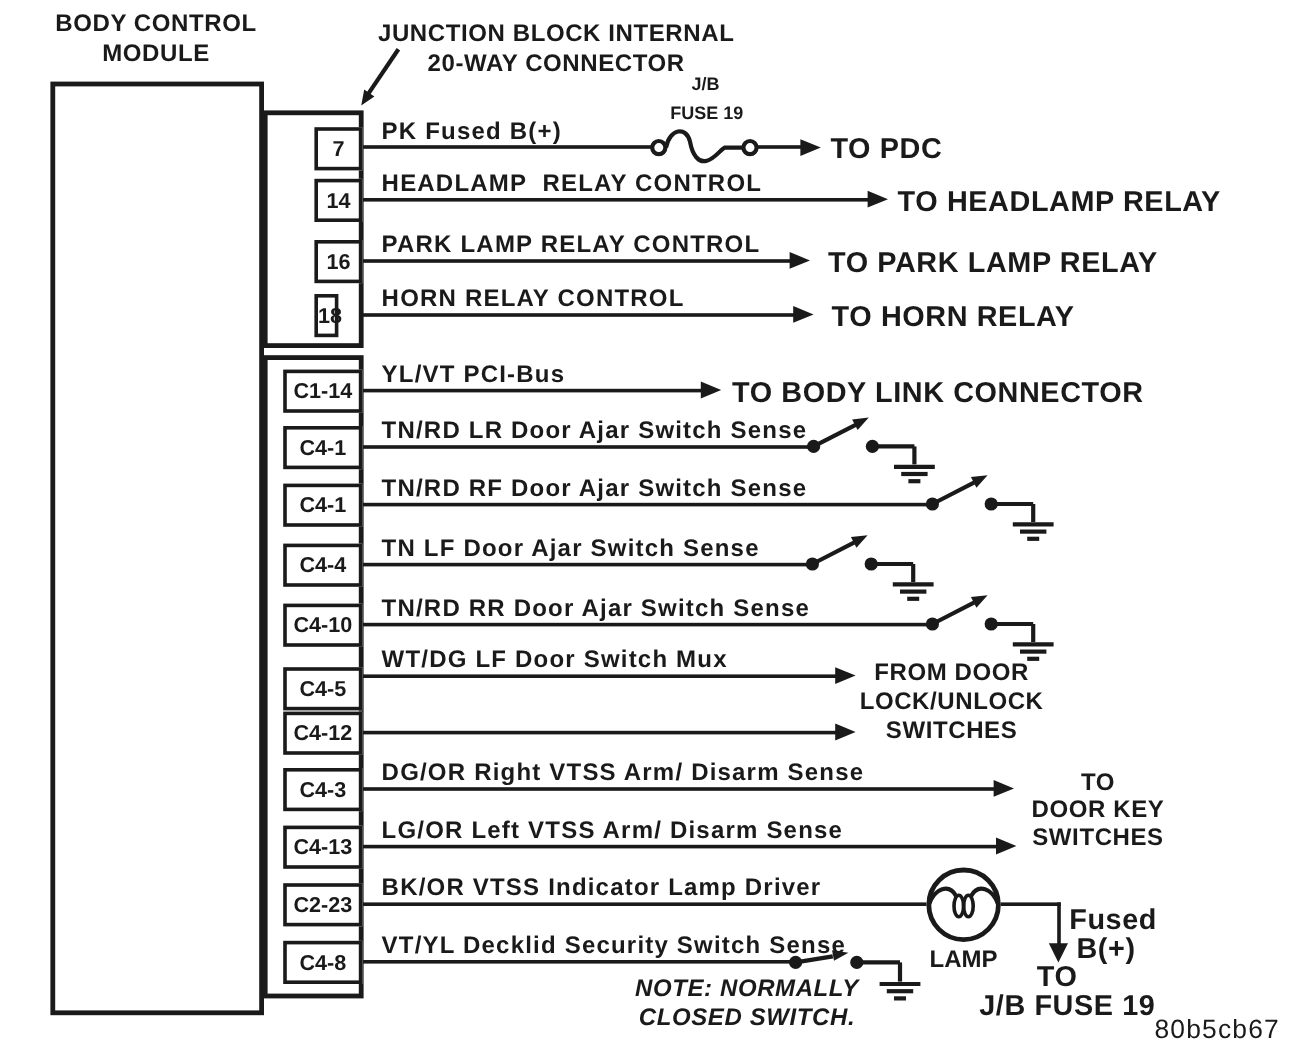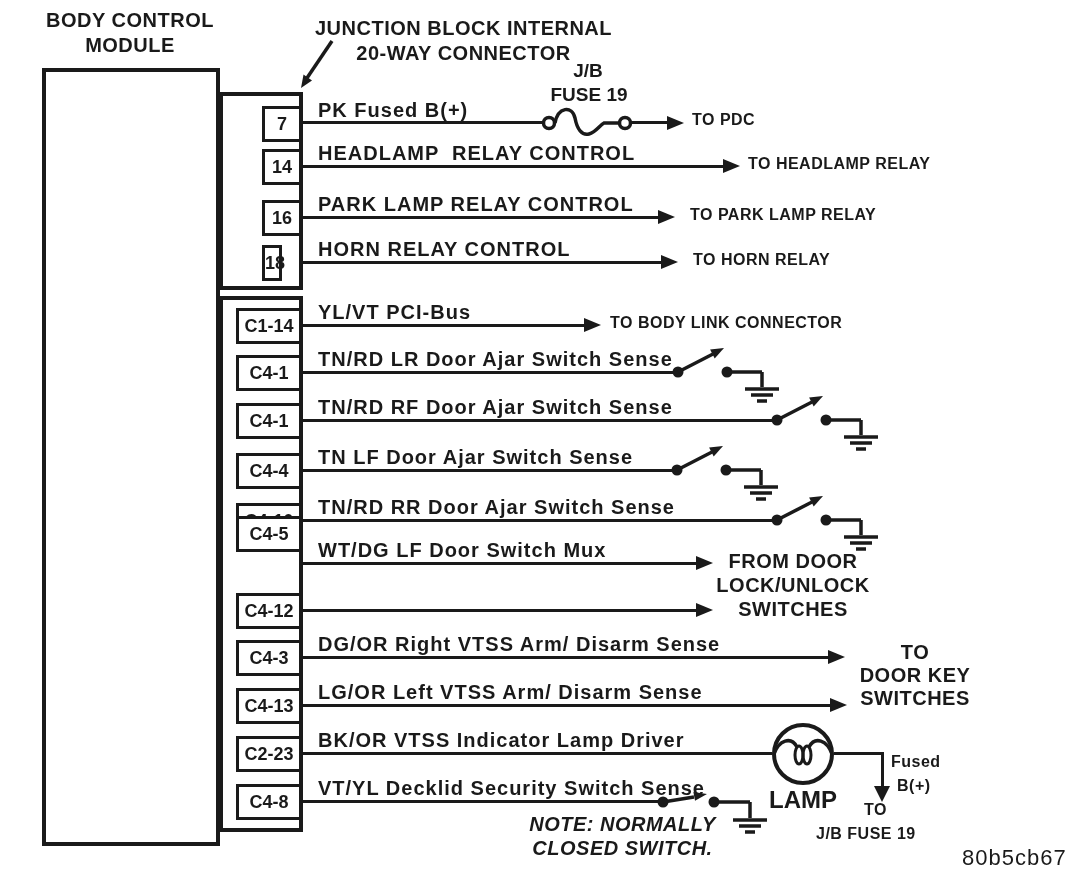--- a/index.html
+++ b/index.html
@@ -12,27 +12,27 @@
   .pin {
     position:absolute; border:3px solid var(--ink); background:var(--paper); box-sizing:border-box;
     height:36px; font-size:18px; font-weight:700; text-align:center; line-height:30px; z-index:3;
   }
   .wire { position:absolute; height:3px; background:var(--ink); z-index:1; }
   .vwire { position:absolute; width:3px; background:var(--ink); z-index:1; }
   .wlabel {
     position:absolute; font-size:20px; font-weight:700; letter-spacing:1px;
     white-space:pre; z-index:2;
   }
-  .dest { position:absolute; font-size:16px; font-weight:700; letter-spacing:0.5px; white-space:pre; z-index:2; }
+  .dest { position:absolute; font-size:24px; font-weight:700; letter-spacing:0.5px; white-space:pre; z-index:2; }
   .destblock { position:absolute; font-size:20px; font-weight:700; letter-spacing:0.5px; text-align:center; line-height:24px; z-index:2; }
   .arr-r { position:absolute; width:0; height:0; border-top:7px solid transparent; border-bottom:7px solid transparent; border-left:17px solid var(--ink); z-index:2; }
   .arr-d { position:absolute; width:0; height:0; border-left:8px solid transparent; border-right:8px solid transparent; border-top:16px solid var(--ink); z-index:2; }
   .title { position:absolute; font-size:20px; font-weight:700; text-align:center; line-height:25px; letter-spacing:0.5px; }
   .note { position:absolute; font-size:20px; font-weight:700; font-style:italic; text-align:center; line-height:24px; letter-spacing:0.5px; }
-  .small-cap { position:absolute; font-size:19px; font-weight:700; text-align:center; line-height:22px; }
+  .small-cap { position:absolute; font-size:15px; font-weight:700; text-align:center; line-height:22px; }
   .code { position:absolute; font-size:22px; font-weight:400; letter-spacing:1px; }
   svg { position:absolute; z-index:2; overflow:visible; }
   svg .stk { stroke:var(--ink); stroke-width:3.5; fill:none; }
   svg .fil { fill:var(--ink); stroke:none; }
 </style>
 </head>
 <body>
 
 <div id="canvas">
 
@@ -56,21 +56,21 @@
 
   <div class="pin" style="left:262px; top:106px; width:40px;">7</div>
   <div class="pin" style="left:262px; top:149px; width:40px;">14</div>
   <div class="pin" style="left:262px; top:200px; width:40px;">16</div>
   <div class="pin" style="left:262px; top:245px; width:20px;">18</div>
   <div class="pin" style="left:236px; top:308px; width:66px;">C1-14</div>
   <div class="pin" style="left:236px; top:355px; width:66px;">C4-1</div>
   <div class="pin" style="left:236px; top:403px; width:66px;">C4-1</div>
   <div class="pin" style="left:236px; top:453px; width:66px;">C4-4</div>
   <div class="pin" style="left:236px; top:503px; width:66px;">C4-10</div>
-  <div class="pin" style="left:236px; top:516px; width:66px;">C4-5</div>
+  <div class="pin" style="left:236px; top:556px; width:66px;">C4-5</div>
   <div class="pin" style="left:236px; top:593px; width:66px;">C4-12</div>
   <div class="pin" style="left:236px; top:640px; width:66px;">C4-3</div>
   <div class="pin" style="left:236px; top:688px; width:66px;">C4-13</div>
   <div class="pin" style="left:236px; top:736px; width:66px;">C2-23</div>
   <div class="pin" style="left:236px; top:784px; width:66px;">C4-8</div>
 
   <div class="wlabel" style="left:318px; top:99px;">PK Fused B(+)</div>
   <div class="wire" style="left:301px; top:121px; width:243px;"></div>
   <div class="small-cap" style="left:556px; top:60px; width:64px;">J/B</div>
   <div class="small-cap" style="left:543px; top:84px; width:92px;">FUSE 19</div>
@@ -188,21 +188,21 @@
 
   <div class="wlabel" style="left:318px; top:729px;">BK/OR VTSS Indicator Lamp Driver</div>
   <div class="wire" style="left:301px; top:752px; width:471px;"></div>
   <svg style="left:770px; top:721px;" width="66" height="66" viewBox="0 0 66 66">
     <circle cx="33" cy="33" r="29" fill="none" stroke="#1a1a1a" stroke-width="4"></circle>
     <path class="stk" d="M4 33 C 9 19, 21 15, 27 26"></path>
     <path class="stk" d="M39 26 C 45 15, 57 19, 62 33"></path>
     <ellipse cx="29" cy="34" rx="4" ry="9" fill="none" stroke="#1a1a1a" stroke-width="3"></ellipse>
     <ellipse cx="37" cy="34" rx="4" ry="9" fill="none" stroke="#1a1a1a" stroke-width="3"></ellipse>
   </svg>
-  <div class="small-cap" style="left:766px; top:789px; width:74px; font-size:24px;">LAMP</div>
+  <div class="small-cap" style="left:766px; top:789px; width:74px; font-size:20px;">LAMP</div>
   <div class="wire" style="left:834px; top:752px; width:50px;"></div>
   <div class="vwire" style="left:881px; top:752px; height:36px;"></div>
   <div class="arr-d" style="left:874px; top:786px;"></div>
   <div class="dest" style="left:891px; top:753px;">Fused</div>
   <div class="dest" style="left:897px; top:777px;">B(+)</div>
   <div class="dest" style="left:864px; top:801px;">TO</div>
   <div class="dest" style="left:816px; top:825px;">J/B FUSE 19</div>
 
   <div class="wlabel" style="left:318px; top:777px;text-align:center;">VT/YL Decklid Security Switch Sense</div>
   <div class="wire" style="left:301px; top:800px; width:362px;"></div>

